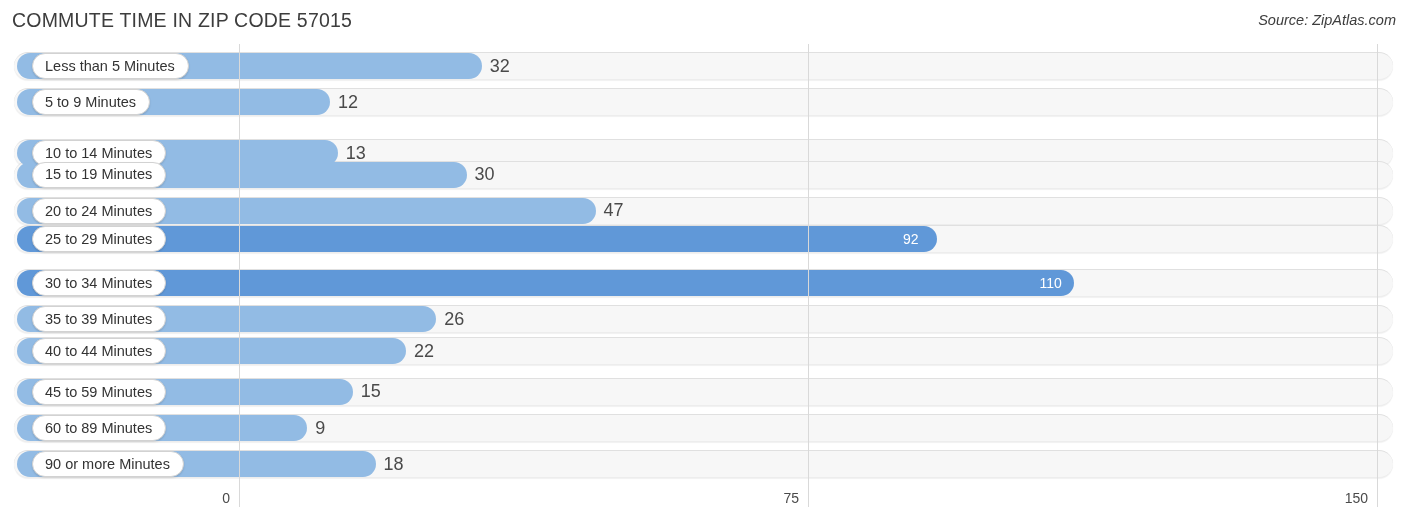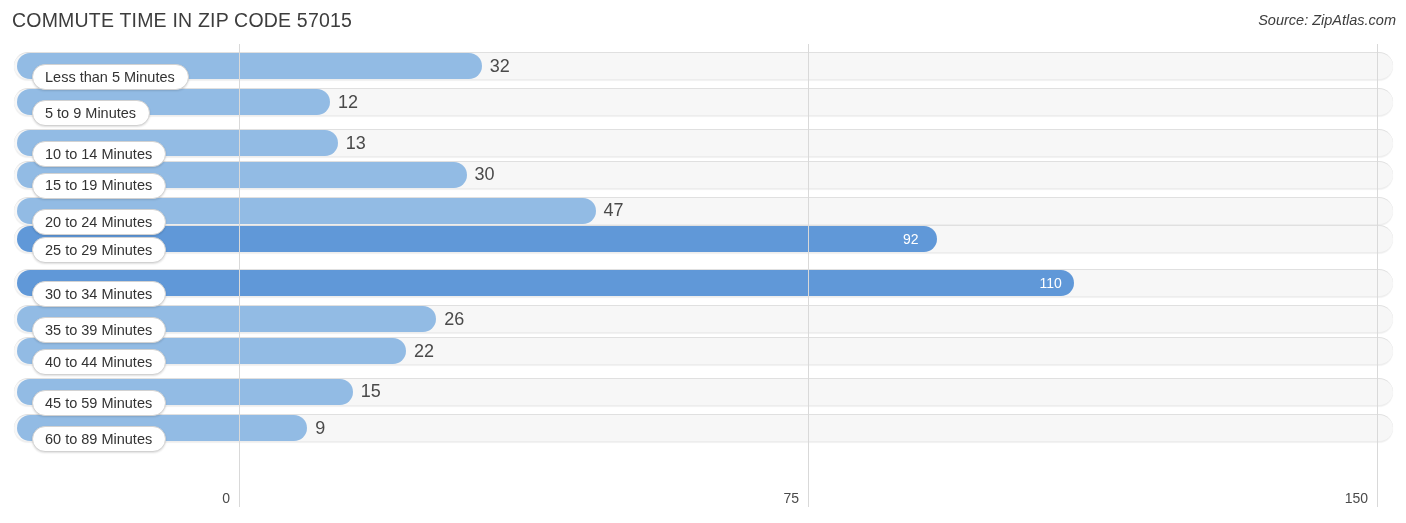--- a/index.html
+++ b/index.html
@@ -104,21 +104,20 @@
     background: #ffffff;
     border: 1px solid #d2d2d2;
     border-radius: 13px;
     box-sizing: border-box;
     display: flex;
     align-items: center;
     padding: 0 13px 0 12px;
     box-shadow: 0 1px 2px rgba(0,0,0,0.13);
     z-index: 5;
     white-space: nowrap;
-    margin-top: 11px;
   }
   .pill-label {
     font-size: 14.5px;
     color: #333333;
     line-height: 1;
   }
 
   .value-out {
     position: absolute;
     top: 0;
@@ -188,21 +187,21 @@
       <div class="value-out" style="left: 475.773px;">32</div>
     </div>
     <div class="row" style="top: 44.2px;">
       <div class="track"></div>
       <div class="bar light" style="width: 313.04px;"></div>
       <div class="pill">
         <span class="pill-label">5 to 9 Minutes</span>
       </div>
       <div class="value-out" style="left: 324.04px;">12</div>
     </div>
-    <div class="row" style="top: 85px; text-align: right;">
+    <div class="row" style="top: 95px; text-align: right;">
       <div class="track"></div>
       <div class="bar light" style="width: 320.627px;"></div>
       <div class="pill">
         <span class="pill-label">10 to 14 Minutes</span>
       </div>
       <div class="value-out" style="left: 331.627px;">13</div>
     </div>
     <div class="row" style="top: 116.6px;">
       <div class="track"></div>
       <div class="bar light" style="width: 449.6px;"></div>
@@ -259,20 +258,28 @@
       </div>
       <div class="value-out" style="left: 346.8px;">15</div>
     </div>
     <div class="row" style="top: 370px;">
       <div class="track"></div>
       <div class="bar light" style="width: 290.28px;"></div>
       <div class="pill">
         <span class="pill-label">60 to 89 Minutes</span>
       </div>
       <div class="value-out" style="left: 301.28px;">9</div>
+    </div>
+    <div class="row" style="top: 406.2px;">
+      <div class="track"></div>
+      <div class="bar light" style="width: 358.56px;"></div>
+      <div class="pill">
+        <span class="pill-label">90 or more Minutes</span>
+      </div>
+      <div class="value-out" style="left: 369.56px;">18</div>
     </div>
   </div>
 
 <div class="axis" id="axis">
     <div class="axis-tickline" style="left: 239px;"></div>
     <div class="axis-tick" style="left: 239px;">0</div>
     <div class="axis-tickline" style="left: 808px;"></div>
     <div class="axis-tick" style="left: 808px;">75</div>
     <div class="axis-tickline" style="left: 1377px;"></div>
     <div class="axis-tick" style="left: 1377px;">150</div>

